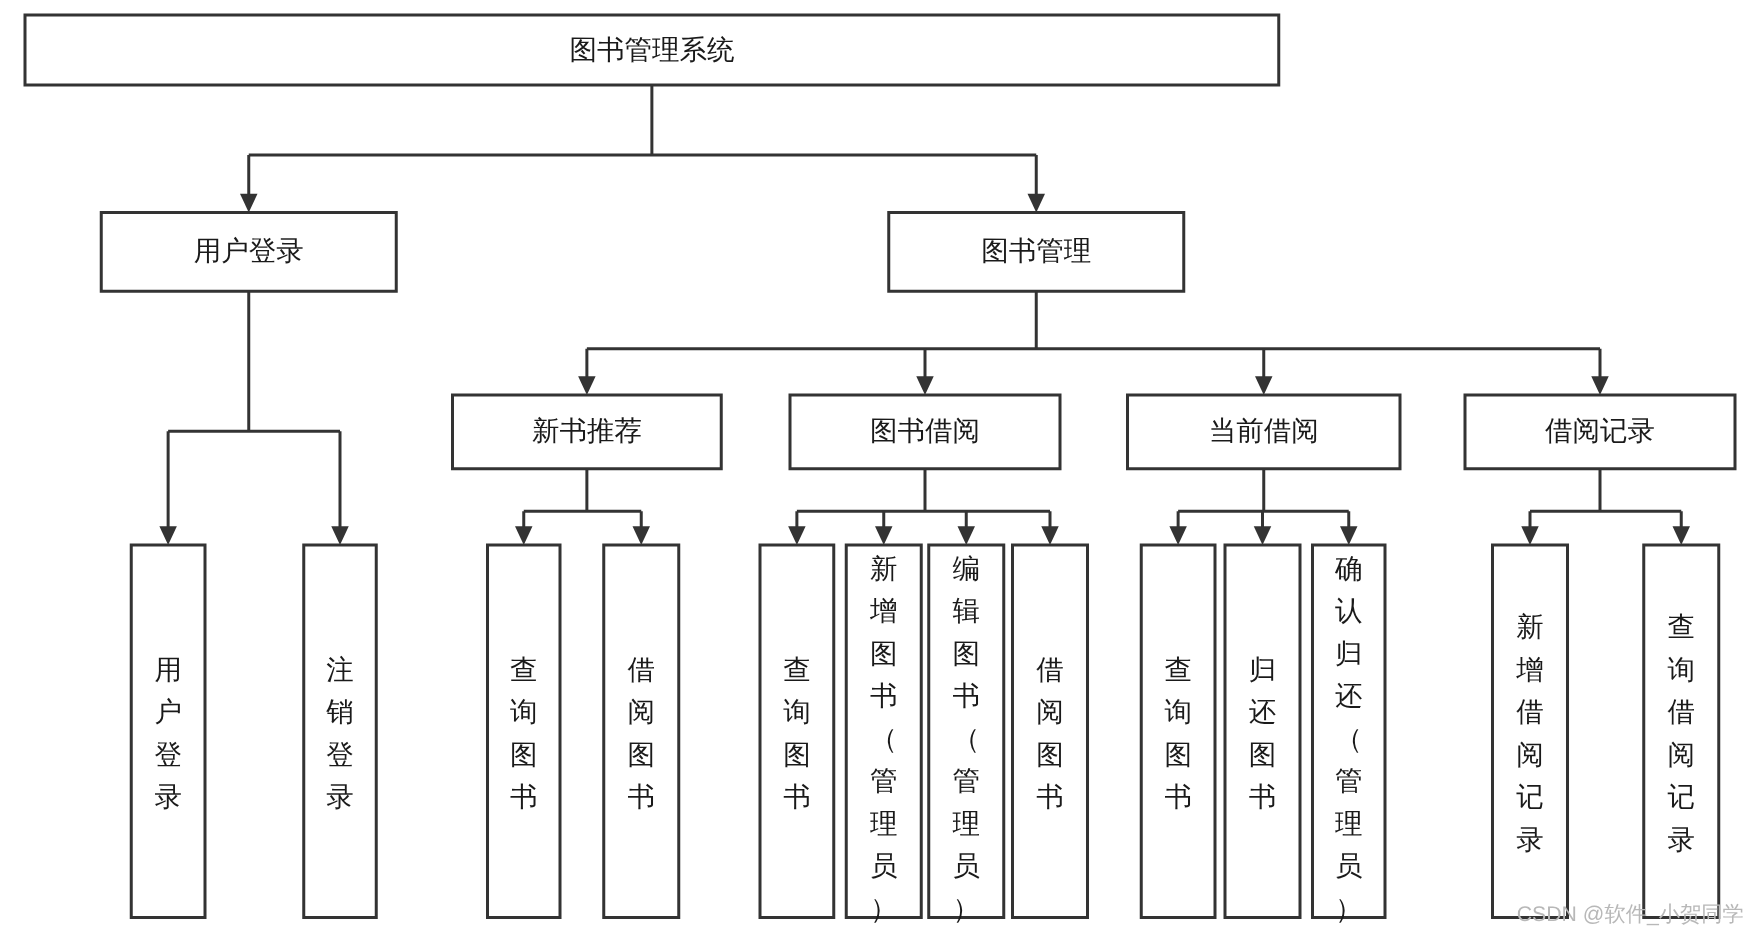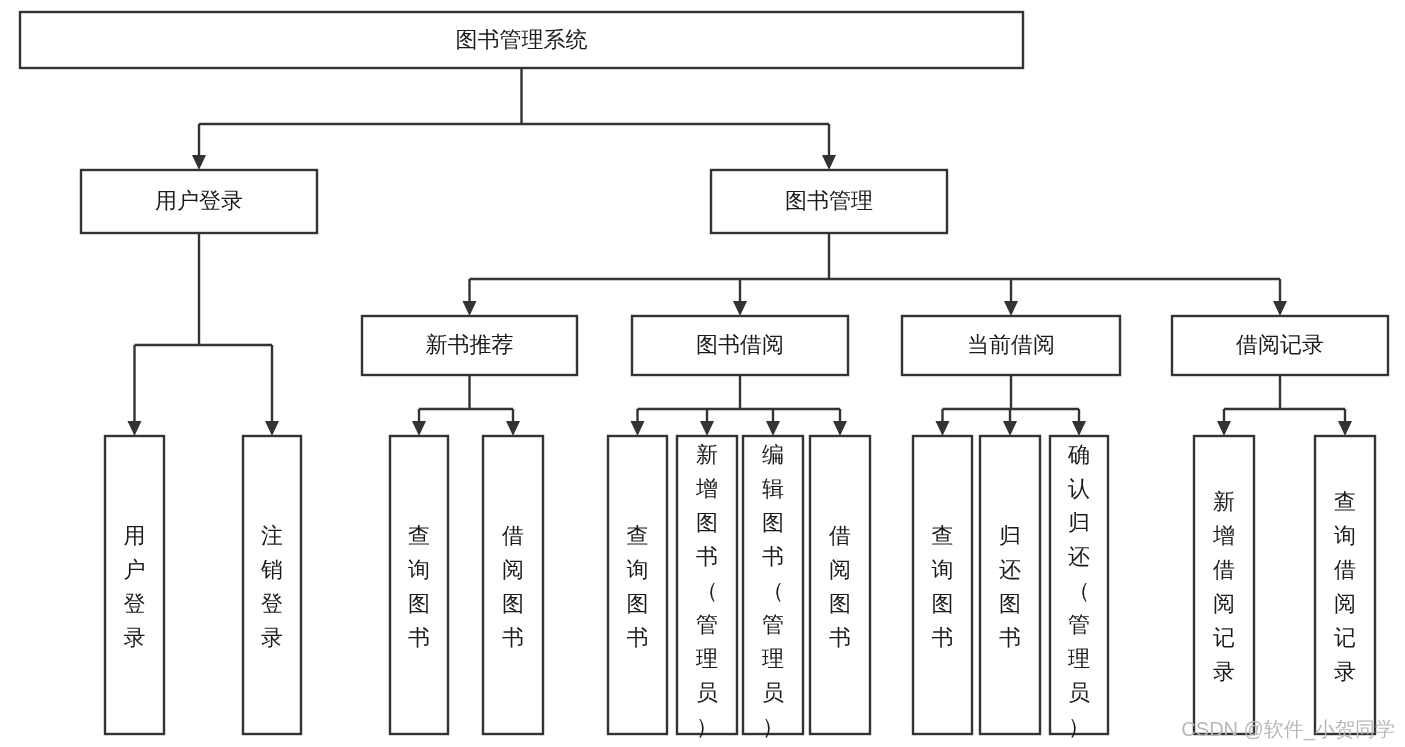--- a/index.html
+++ b/index.html
@@ -50,21 +50,21 @@
   }
   .edge-arrow {
     fill: #333333;
     stroke: none;
   }
   .watermark {
     position: absolute;
     right: 10px;
     bottom: 4px;
     font-family: "Liberation Sans", "DejaVu Sans", sans-serif;
-    font-size: 20px;
+    font-size: 17px;
     color: #b8b8b8;
     white-space: nowrap;
     user-select: none;
   }
 </style>
 </head>
 <body>
 
 <div id="diagram-root">
   <svg class="chart-svg" id="chart-svg" viewBox="0 0 1405 747" xmlns="http://www.w3.org/2000/svg">

